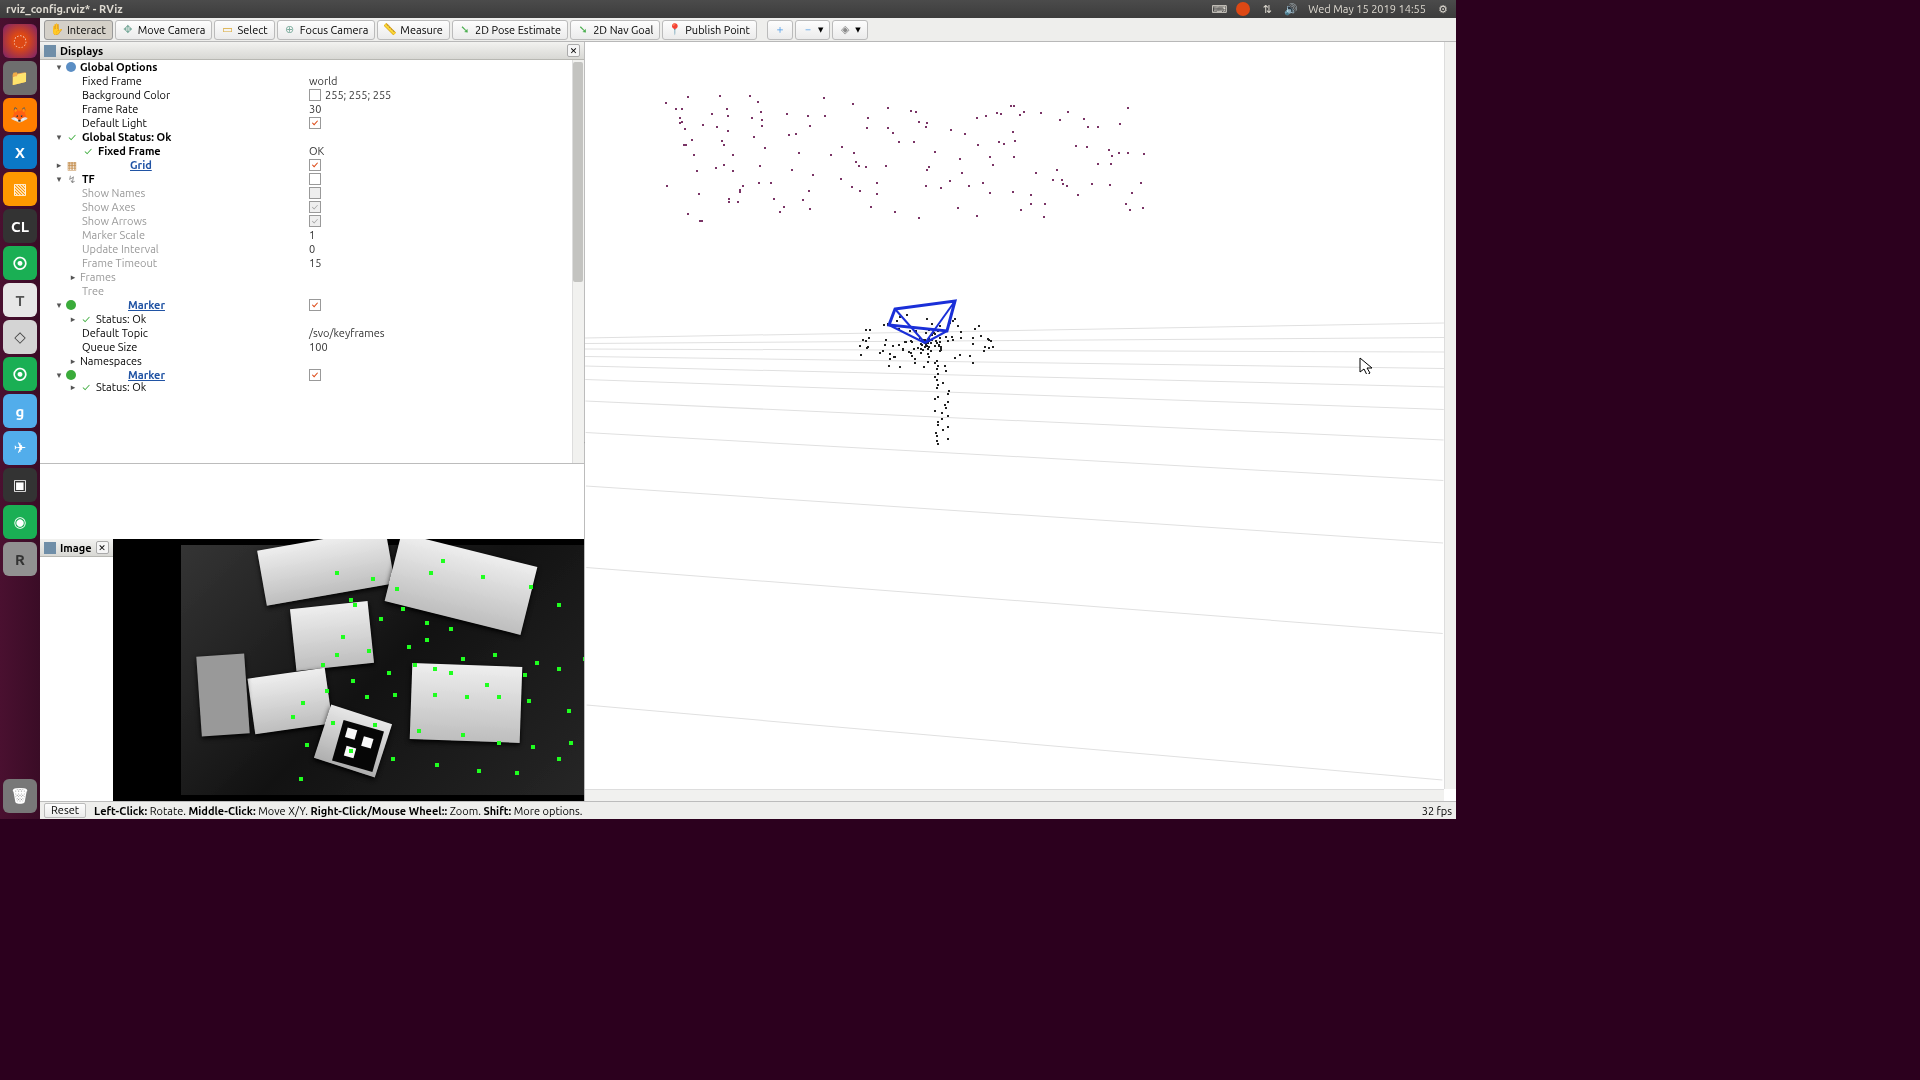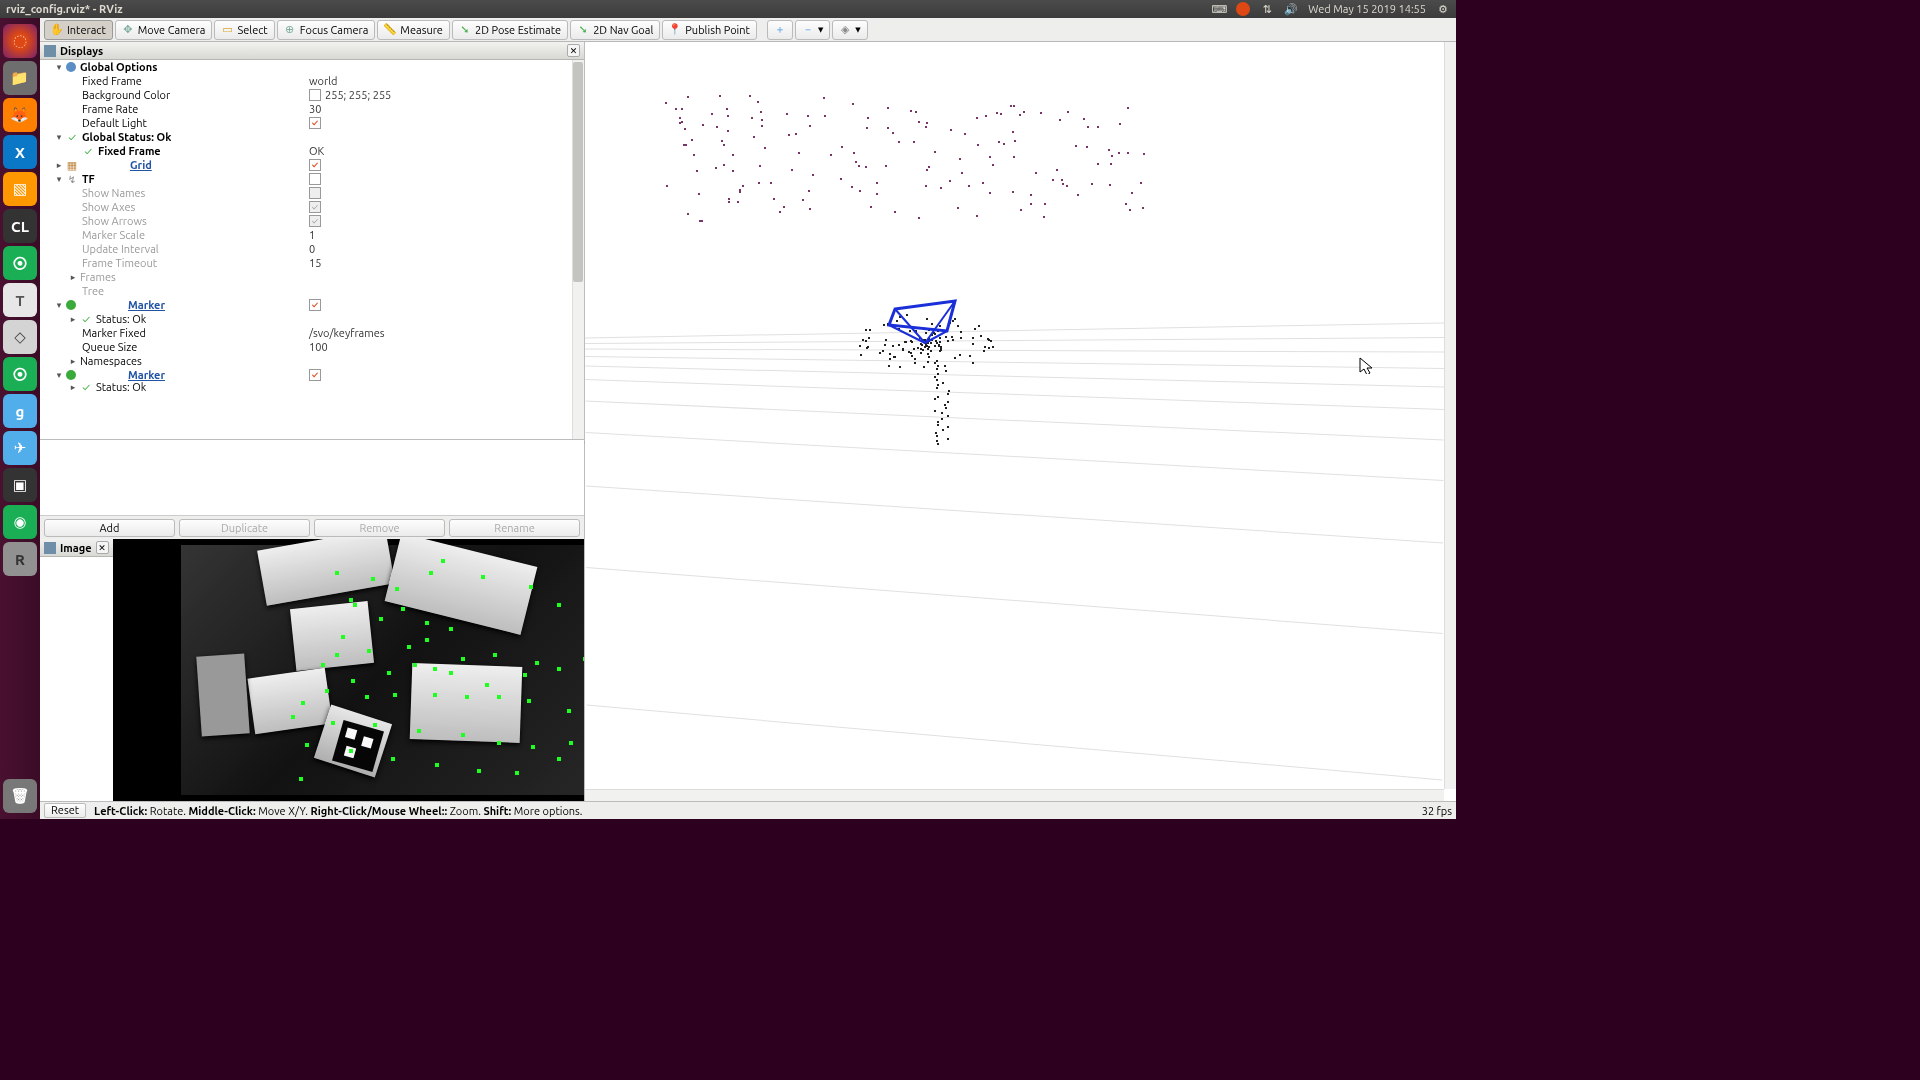--- a/index.html
+++ b/index.html
@@ -372,21 +372,21 @@
                   <span class="indent i2"></span>
                   <span class="expander">▸</span>
                   <span class="node-ico check-ok">✓</span>
                   <span>Status: Ok</span>
                 </div>
                 <div class="val"></div>
               </div>
             <div class="trow">
                 <div class="key">
                   <span class="indent i3"></span>
-                  <span>Marker Fixed</span>
+                  <span>Default Topic</span>
                 </div>
                 <div class="val">/svo/keyframes</div>
               </div>
             <div class="trow">
                 <div class="key">
                   <span class="indent i3"></span>
                   <span>Queue Size</span>
                 </div>
                 <div class="val">100</div>
               </div>
@@ -420,26 +420,20 @@
                 <div class="val"></div>
               </div>
           </div>
           <div class="tree-scrollbar">
               <div class="tree-thumb"></div>
             </div>
         </div>
 
         <div class="desc-area"></div>
 
-        <div class="btn-row">
-          <div class="panel-btn">Add</div>
-          <div class="panel-btn disabled">Duplicate</div>
-          <div class="panel-btn disabled">Remove</div>
-          <div class="panel-btn disabled">Rename</div>
-        </div>
 
         <div class="image-panel">
           <div class="panel-title">
             <span class="panel-title-ico"></span>
             <span>Image</span>
             <span class="panel-title-x">✕</span>
           </div>
           <div class="image-view">
             <div class="grey-frame">
               <div class="paper" style="left:80px; top:-6px; width:130px; height:56px; transform:rotate(-10deg);"></div>

